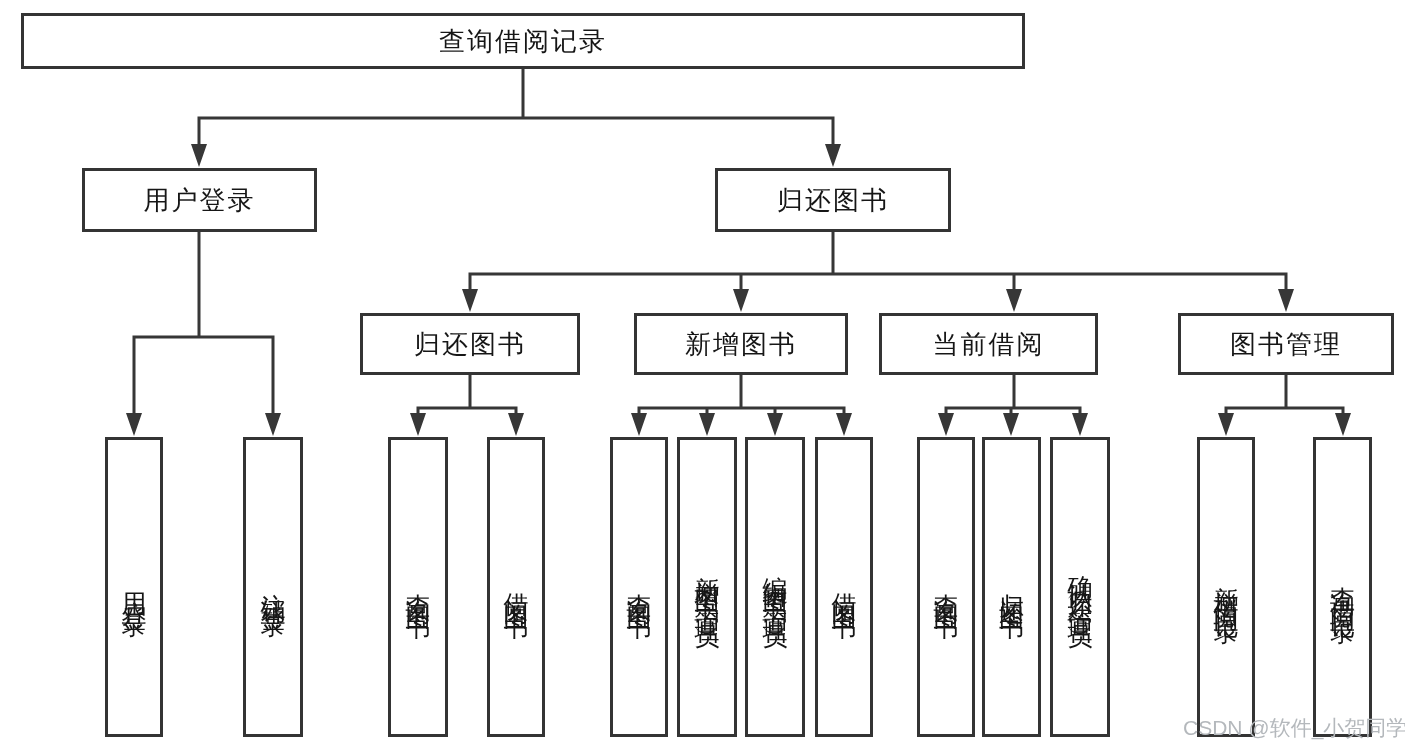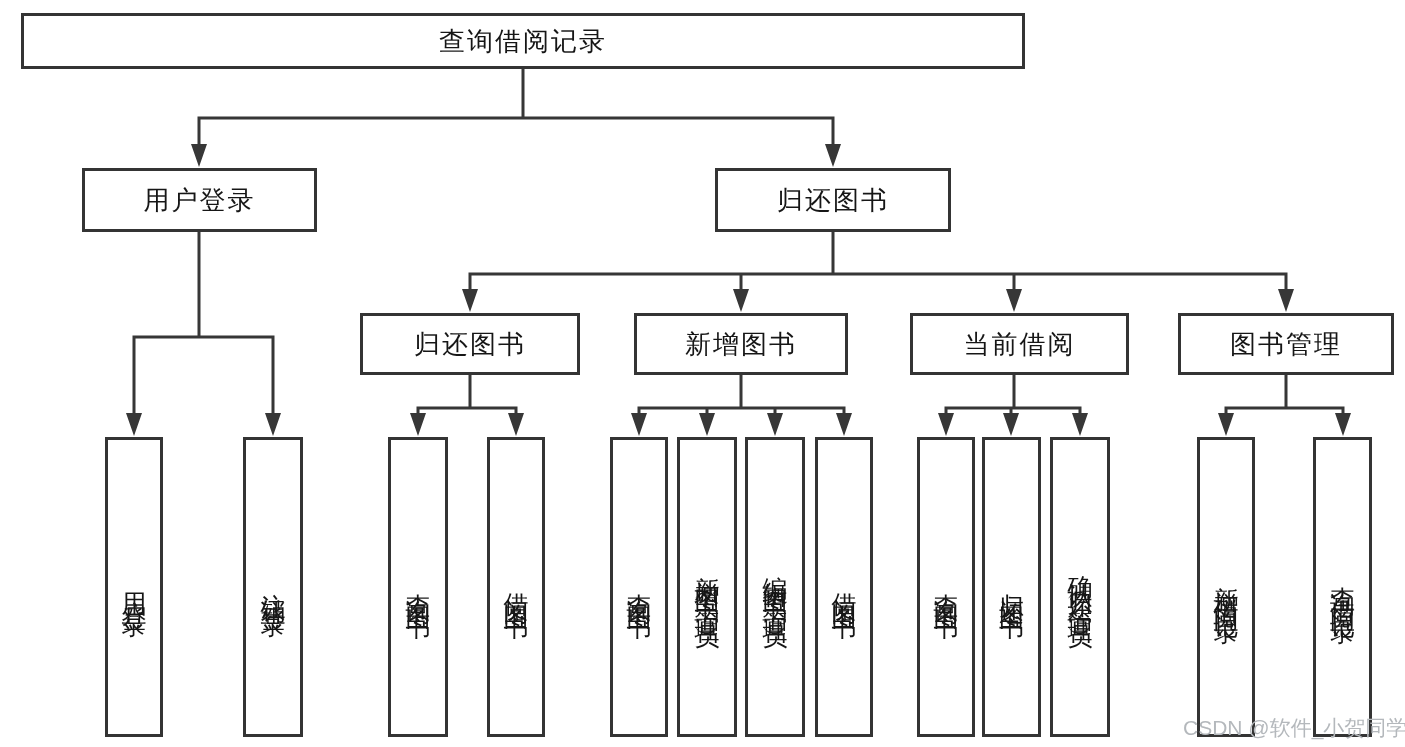--- a/index.html
+++ b/index.html
@@ -108,21 +108,21 @@
   <div class="node h" style="left:715px;top:168px;width:236px;height:64px;">
     <span>归还图书</span>
   </div>
 
   <div class="node h" style="left:360px;top:313px;width:220px;height:62px;">
     <span>归还图书</span>
   </div>
   <div class="node h" style="left:634px;top:313px;width:214px;height:62px;">
     <span>新增图书</span>
   </div>
-  <div class="node h" style="left:910px;top:313px;width:219px;height:62px;">
+  <div class="node h" style="left:879px;top:313px;width:219px;height:62px;">
     <span>当前借阅</span>
   </div>
   <div class="node h" style="left:1178px;top:313px;width:216px;height:62px;">
     <span>图书管理</span>
   </div>
 
   <div class="node v" style="left:105px;top:437px;width:58px;height:300px;">
     <span>用户登录</span>
   </div>
   <div class="node v" style="left:243px;top:437px;width:60px;height:300px;">

